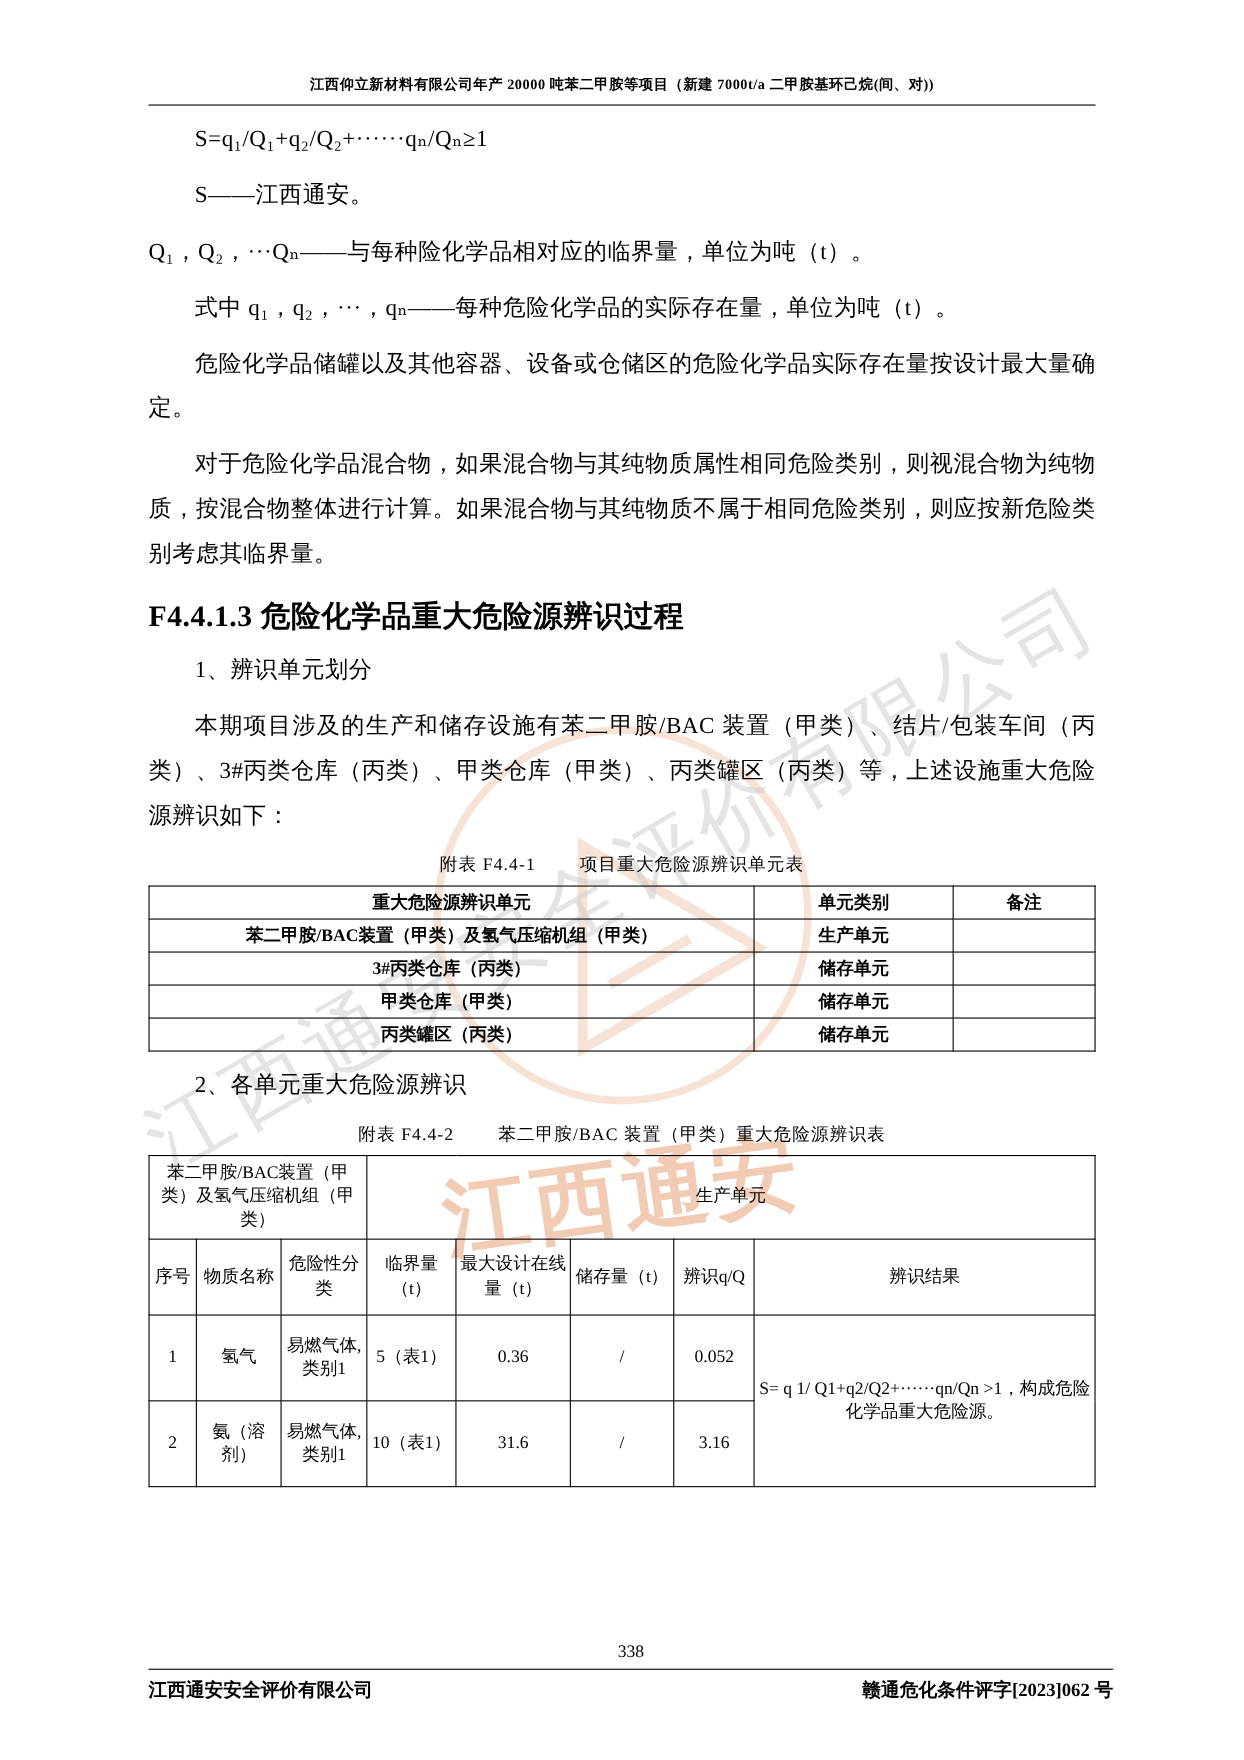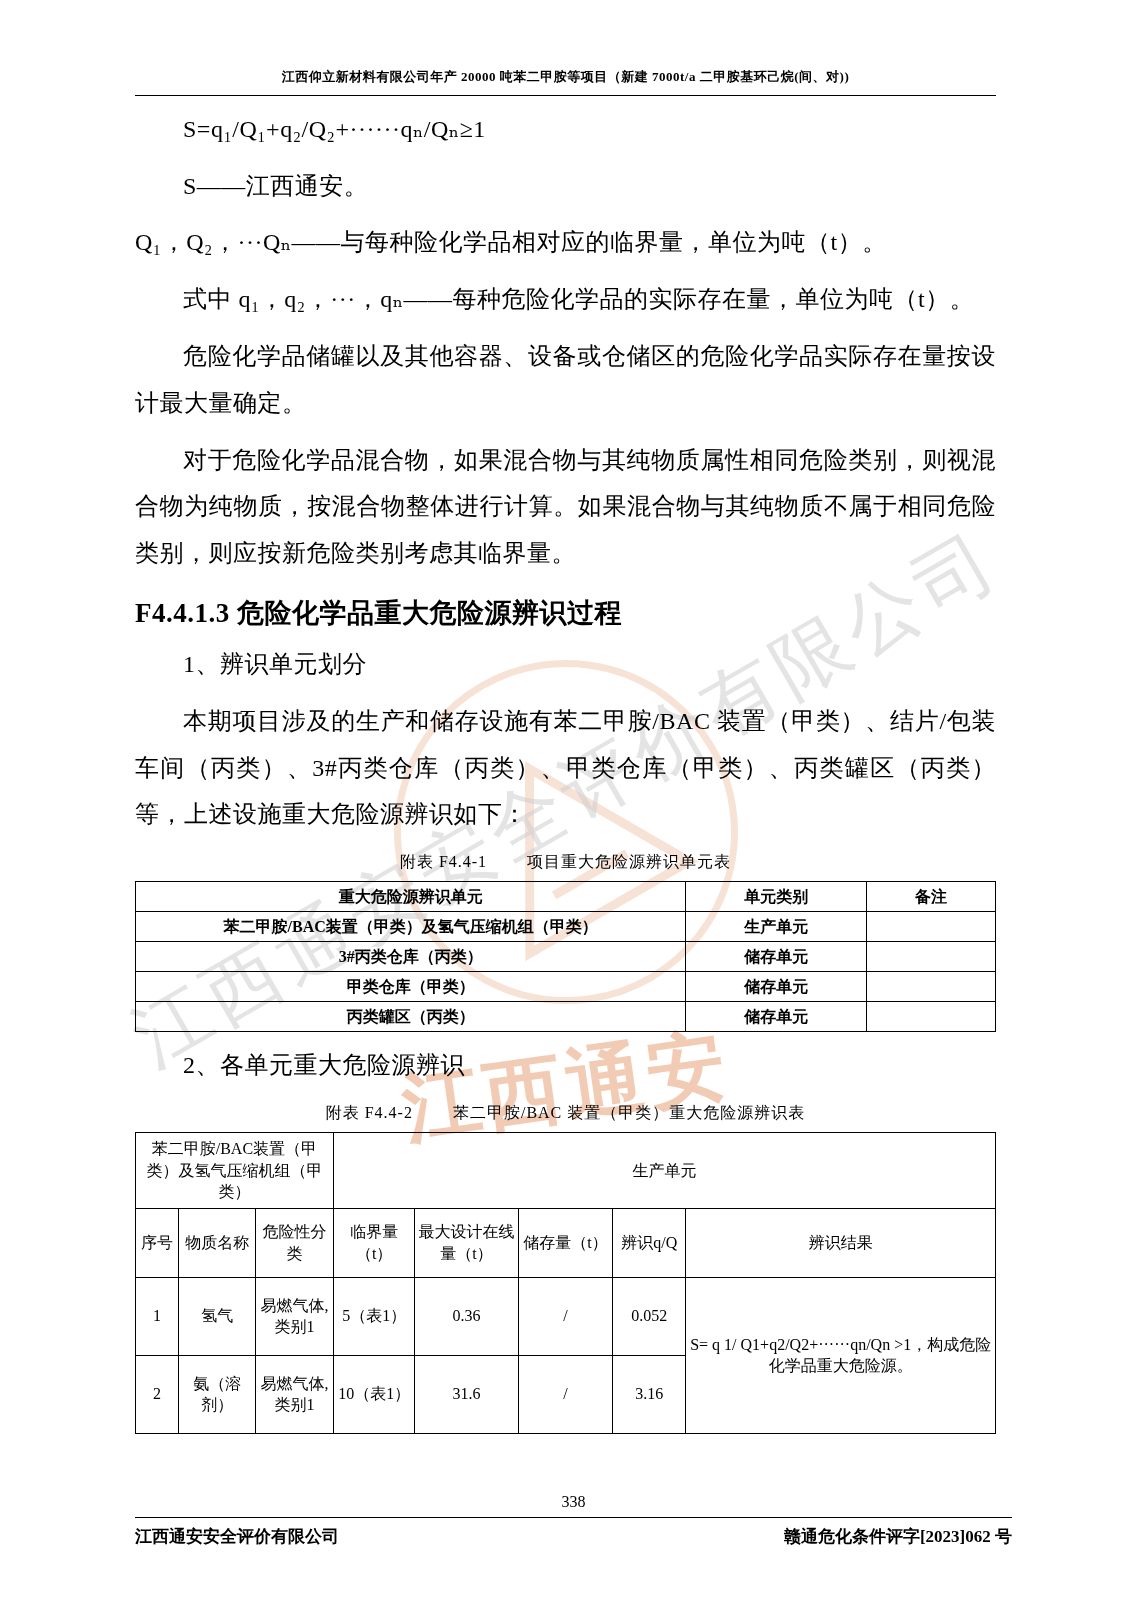--- a/index.html
+++ b/index.html
@@ -107,21 +107,21 @@
     font-weight: bold;
     line-height: 1.75;
     padding-bottom: 6px;
     border-bottom: 1.6px solid #000;
     letter-spacing: 0.5px;
   }
   .doc-header .line2 { display: block; }
 
   
   .para {
-    font-size: 24px;
+    font-size: 21px;
     line-height: 1.95;
     margin: 10px 0;
     text-align: justify;
     letter-spacing: 0.5px;
   }
   .para.indent { text-indent: 2em; }
   .para.noindent { text-indent: 0; }
 
   .heading {
     font-size: 27px;

